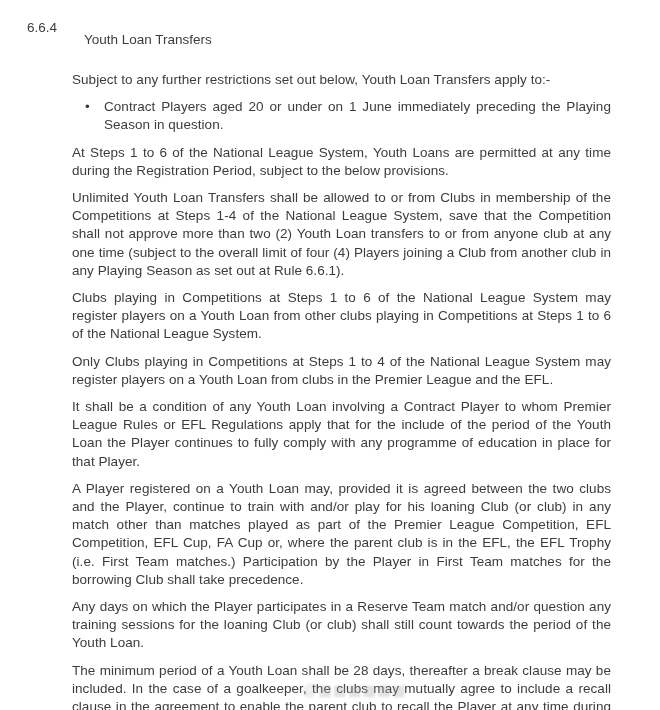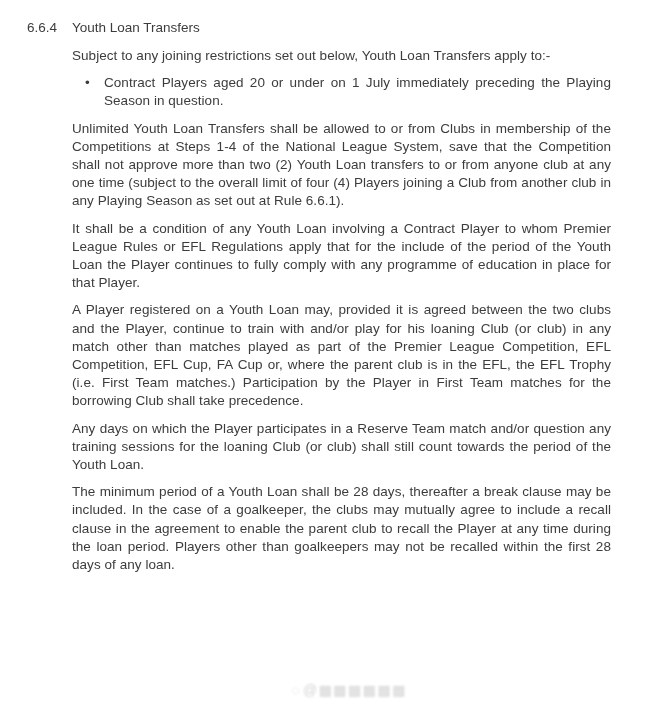--- a/index.html
+++ b/index.html
@@ -28,21 +28,21 @@
     align-items: flex-start;
     margin: 0 0 10px 0;
   }
   .secnum {
     flex: none;
     width: 45px;
     font-size: 13.5px;
     line-height: 18px;
   }
   .sectitle {
-    margin: 0;
+    margin: 12px;
     font-size: 13.5px;
     font-weight: 400;
     line-height: 18px;
     color: #3c3c3c;
   }
   .body-col {
     margin-left: 45px;
   }
   .body-col p {
     margin: 0 0 9px 0;
@@ -99,31 +99,34 @@
 <div class="page">
   <div class="content">
 
     <div class="section-head">
       <span class="secnum">6.6.4</span>
       <h1 class="sectitle">Youth Loan Transfers</h1>
     </div>
 
     <div class="body-col">
 
-      <p>Subject to any joining restrictions set out below, Youth Loan Transfers apply to:-</p>
+      <p>Subject to any further restrictions set out below, Youth Loan Transfers apply to:-</p>
 
       <div class="bullet-item">
         <span class="bullet-marker">•</span>
-        <span class="bullet-text">Contract Players aged 20 or under on 1 July immediately preceding the Playing Season in question.</span>
+        <span class="bullet-text">Contract Players aged 20 or under on 1 June immediately preceding the Playing Season in question.</span>
       </div>
 
+      <p>At Steps 1 to 6 of the National League System, Youth Loans are permitted at any time during the Registration Period, subject to the below provisions.</p>
 
       <p>Unlimited Youth Loan Transfers shall be allowed to or from Clubs in membership of the Competitions at Steps 1-4 of the National League System, save that the Competition shall not approve more than two (2) Youth Loan transfers to or from anyone club at any one time (subject to the overall limit of four (4) Players joining a Club from another club in any Playing Season as set out at Rule 6.6.1).</p>
 
+      <p>Clubs playing in Competitions at Steps 1 to 6 of the National League System may register players on a Youth Loan from other clubs playing in Competitions at Steps 1 to 6 of the National League System.</p>
 
+      <p>Only Clubs playing in Competitions at Steps 1 to 4 of the National League System may register players on a Youth Loan from clubs in the Premier League and the EFL.</p>
 
       <p>It shall be a condition of any Youth Loan involving a Contract Player to whom Premier League Rules or EFL Regulations apply that for the include of the period of the Youth Loan the Player continues to fully comply with any programme of education in place for that Player.</p>
 
       <p>A Player registered on a Youth Loan may, provided it is agreed between the two clubs and the Player, continue to train with and/or play for his loaning Club (or club) in any match other than matches played as part of the Premier League Competition, EFL Competition, EFL Cup, FA Cup or, where the parent club is in the EFL, the EFL Trophy (i.e. First Team matches.) Participation by the Player in First Team matches for the borrowing Club shall take precedence.</p>
 
       <p>Any days on which the Player participates in a Reserve Team match and/or question any training sessions for the loaning Club (or club) shall still count towards the period of the Youth Loan.</p>
 
       <p>The minimum period of a Youth Loan shall be 28 days, thereafter a break clause may be included. In the case of a goalkeeper, the clubs may mutually agree to include a recall clause in the agreement to enable the parent club to recall the Player at any time during the loan period. Players other than goalkeepers may not be recalled within the first 28 days of any loan.</p>
 
     </div>

